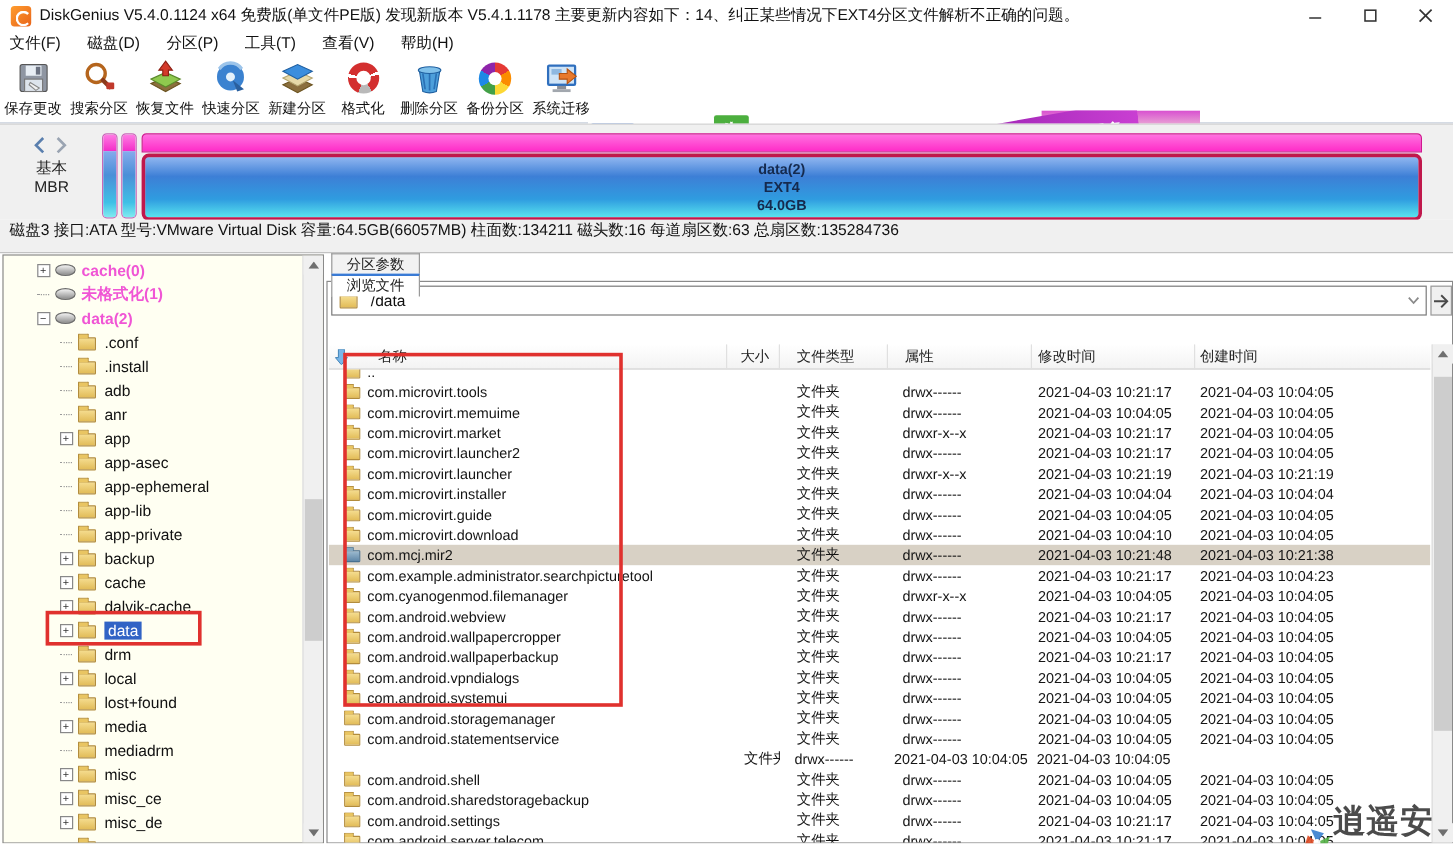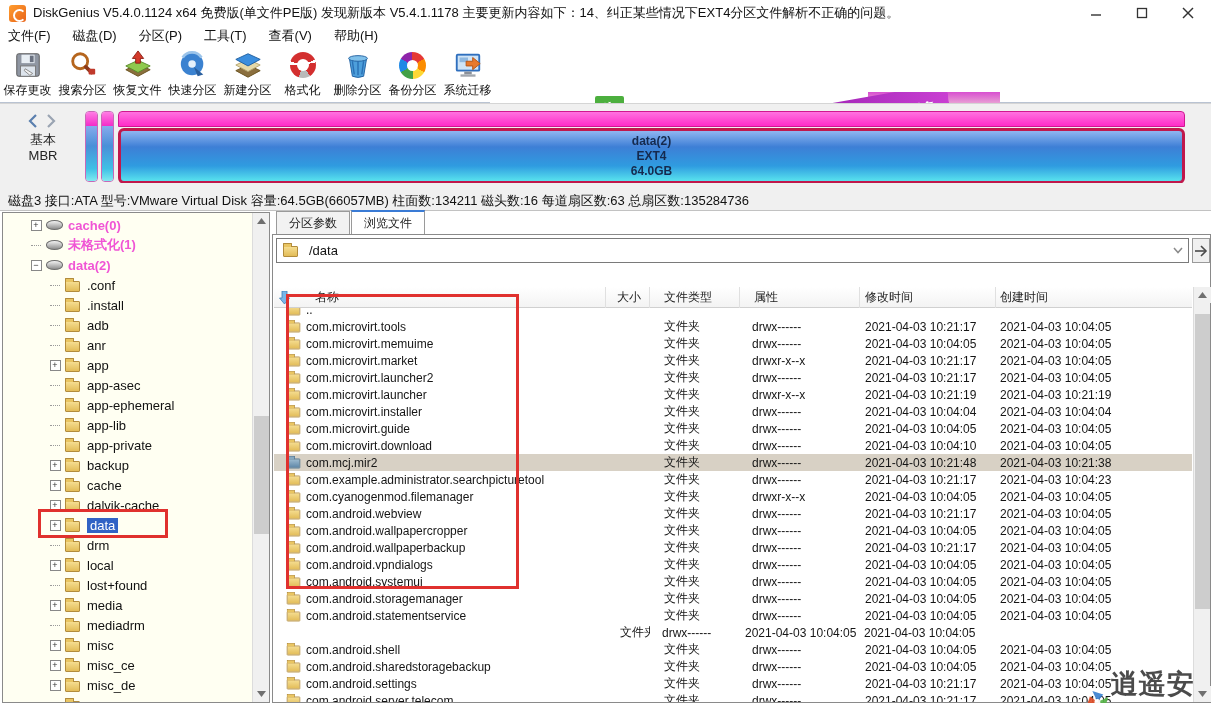--- a/index.html
+++ b/index.html
@@ -63,21 +63,21 @@
   .sliver .bod { height:57px; background:linear-gradient(180deg,#86abec 0%,#4a8fd8 35%,#3fc0e6 75%,#8af2f2 100%); }
   .pstrip { position:absolute; left:118px; top:7px; width:1067px; height:16px; border-radius:4px 4px 0 0;
     background:linear-gradient(180deg,#ff72e0,#ff2cc8); border:1px solid #d01890; }
   .pblock { position:absolute; left:118px; top:24px; width:1067px; height:56px; border:3px solid #c0184c; border-radius:6px;
     background:linear-gradient(180deg,#90b6f0 0%,#3d7fd6 32%,#2f9ce0 70%,#58e2ee 100%);
     display:flex; flex-direction:column; align-items:center; justify-content:center; }
   .pblock span { font-size:12px; font-weight:bold; color:#152a4e; line-height:15px; }
 
   
   .diskinfo { position:absolute; left:0; top:183px; width:100%; height:28px; background:#f0f0f0; border-bottom:1px solid #c2c2c2;
-    display:flex; align-items:flex-end; padding-left:8px; font-size:13px; color:#111; }
+    display:flex; align-items:flex-start; padding-left:8px; font-size:13px; color:#111; }
 
   
   .tree { position:absolute; left:2px; top:212px; width:268px; height:491px; background:#fffff2; border:1px solid #8a8a8a; overflow:hidden; }
   .tree-items { position:absolute; left:0; top:2px; right:18px; bottom:0; overflow:hidden; }
   .titem { height:20px; display:flex; align-items:center; font-size:13px; color:#111; white-space:nowrap; }
   .titem.part { padding-left:27px; }
   .titem.child { padding-left:46px; }
   .slot { width:12px; height:11px; margin-right:4px; display:flex; align-items:center; justify-content:center; flex:0 0 12px; }
   .expbox { width:11px; height:11px; border:1px solid #888; background:#fff; font-size:9px; line-height:8px; text-align:center; color:#333; }
   .dotline { width:10px; border-top:1px dotted #9a9a9a; }
@@ -90,21 +90,21 @@
   .ficon.blue { background:linear-gradient(180deg,#9cbacf,#5f87a8); border-color:#48708f; }
   .ficon.blue::before { background:#86a8c0; border-color:#48708f; }
   .plabel { color:#f055d5; font-weight:bold; }
   .tsel { background:#3163c5; color:#fff; padding:0 3px; }
   .vscroll { position:absolute; right:0; top:0; width:17px; height:100%; background:#f0f0f0; border-left:1px solid #dcdcdc; }
   .sarrow { position:absolute; left:0; width:17px; height:16px; display:flex; align-items:center; justify-content:center; background:#f0f0f0; }
   .sthumb { position:absolute; left:1px; width:15px; background:#cdcdcd; }
 
   
   .rpanel { position:absolute; left:272px; top:211px; width:939px; height:492px; }
-  .tabs { position:absolute; left:4px; top:0; height:23px; display:flex; }
+  .tabs { position:absolute; left:4px; top:0; height:23px; display:flex;flex-direction:column; }
   .tab { height:23px; padding:0 12px; font-size:12px; color:#222; display:flex; align-items:center;
     background:#f2f2f2; border:1px solid #9a9a9a; border-bottom:none; margin-right:1px; }
   .tab.active { background:#fff; position:relative; z-index:2; border-top:2px solid #3a7bd5; height:24px; margin-top:-1px; }
   .rcontent { position:absolute; left:0; top:23px; right:0; bottom:0; background:#fff; border:1px solid #8a8a8a; }
   .pathbar { position:absolute; left:3px; top:3px; width:913px; height:25px; border:1px solid #7a7a7a; background:#fff; display:flex; align-items:center; }
   .pathbar .ficon { margin-left:6px; }
   .path-text { font-size:13px; color:#111; margin-left:4px; flex:1; }
   .path-chev { width:20px; display:flex; justify-content:center; }
   .gobtn { position:absolute; left:919px; top:3px; width:18px; height:25px; background:#f0f0f0; border:1px solid #9a9a9a;
     display:flex; align-items:center; justify-content:center; }

